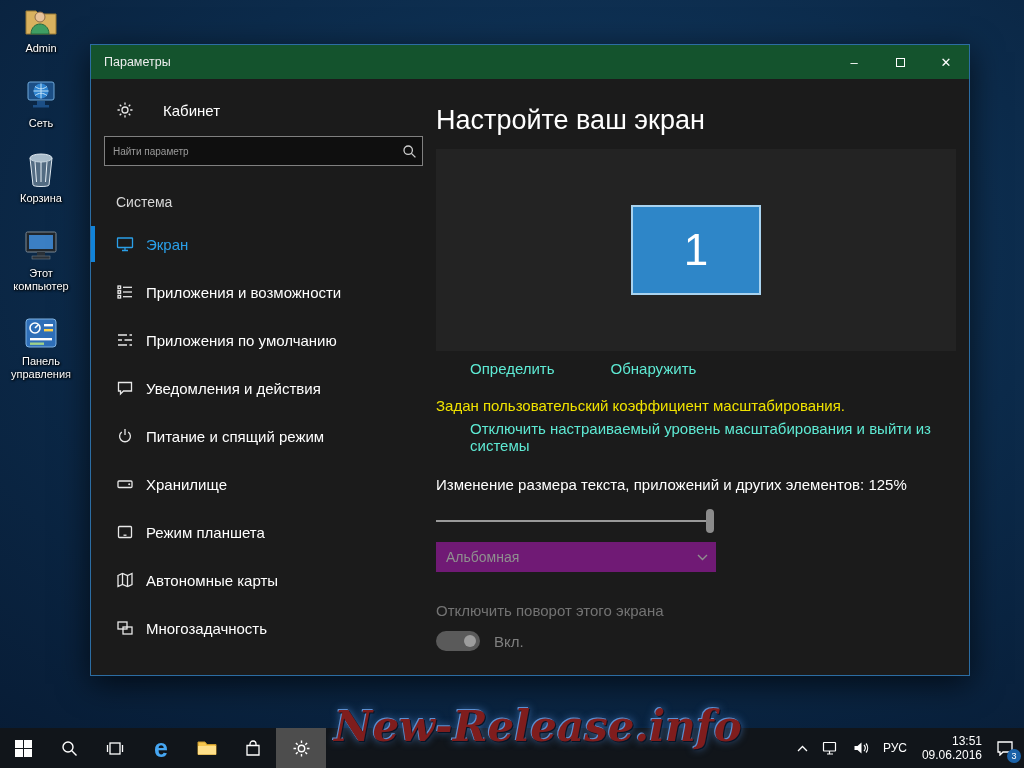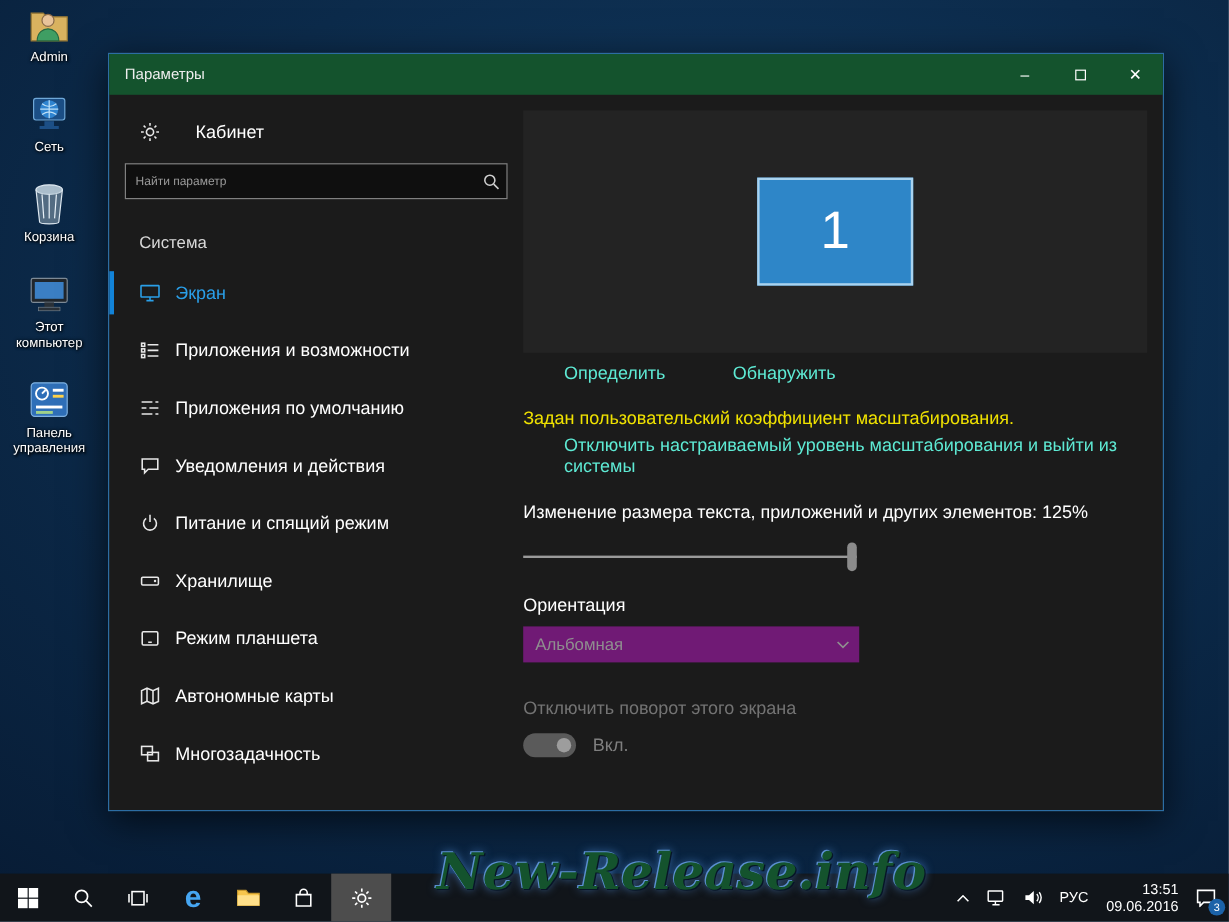--- a/index.html
+++ b/index.html
@@ -80,23 +80,23 @@
   .edge-e { font-size:25px; font-weight:bold; color:#46a6f2; line-height:1; }
   .tray { margin-left:auto; display:flex; align-items:center; }
   .tray-item { padding:16px 7px; height:40px; display:flex; align-items:center; justify-content:center; cursor:default; }
   .lang { font-size:12px; color:#fff; }
   .clock { text-align:right; font-size:12px; line-height:14px; color:#fff; padding:0 8px; }
   .notif { position:relative; padding:0 10px 0 6px; height:40px; display:flex; align-items:center; }
   .badge { position:absolute; right:3px; bottom:5px; width:14px; height:14px; border-radius:50%; background:#1b62a8; color:#fff; font-size:9px; display:flex; align-items:center; justify-content:center; }
 
   
   .watermark {
-    position:absolute; left:364px; top:702px; z-index:9;
+    position:absolute; left:334px; top:702px; z-index:9;
     font-family:"DejaVu Serif", serif; font-style:italic; font-weight:bold;
-    font-size:42px; color:#14532d;
+    font-size:42px; color:#7f1d1d;
     text-shadow:1px 1px 0 #071527, -1px -1px 0 #5b8fd0, 0 0 8px rgba(80,140,215,.75);
     pointer-events:none;
   }
 </style>
 </head>
 <body>
 
 <div class="desk-icons">
   <div class="dicon">
     <div class="ic">
@@ -282,20 +282,21 @@
               <rect x="2" y="3" width="9" height="7"></rect>
                 <rect x="7" y="8" width="9" height="7"></rect>
             </svg>
           </span>
           <span class="side-lbl">Многозадачность</span>
         </div>
       </div>
     </div>
 
     <div class="main">
+      <div class="page-title">Настройте ваш экран</div>
 
       <div class="preview">
         <div class="monitor">
           <span>1</span>
         </div>
       </div>
 
       <div class="link-row">
         <a class="blue-link">Определить</a>
         <a class="blue-link">Обнаружить</a>
@@ -303,21 +304,20 @@
 
       <div class="warning">Задан пользовательский коэффициент масштабирования.</div>
       <a class="blue-link signout">Отключить настраиваемый уровень масштабирования и выйти из системы</a>
 
       <div class="scale-label">Изменение размера текста, приложений и других элементов: 125%</div>
       <div class="slider">
         <div class="track"></div>
         <div class="thumb"></div>
       </div>
 
-      <div class="orient-label">Ориентация</div>
       <div class="dropdown">
         <span class="dd-val">Альбомная</span>
         <span class="chev">
           <svg width="11" height="7" viewBox="0 0 11 7" fill="none" stroke="#8f8f8f" stroke-width="1.4">
             <path d="M1 1 l4.5 4.5 L10 1"></path>
           </svg>
         </span>
       </div>
 
       <div class="rot-label">Отключить поворот этого экрана</div>

